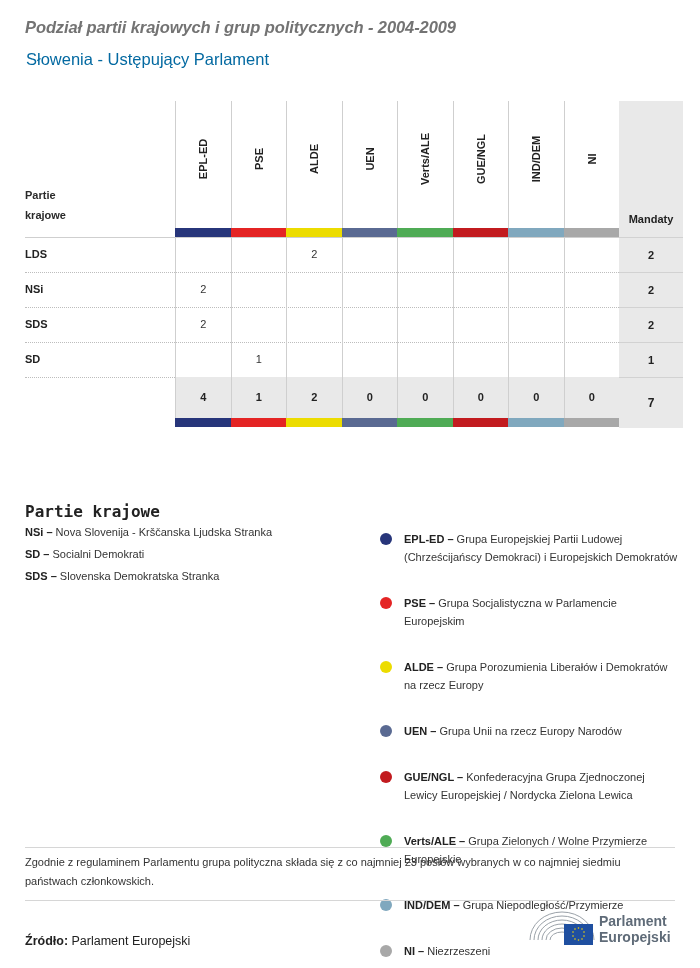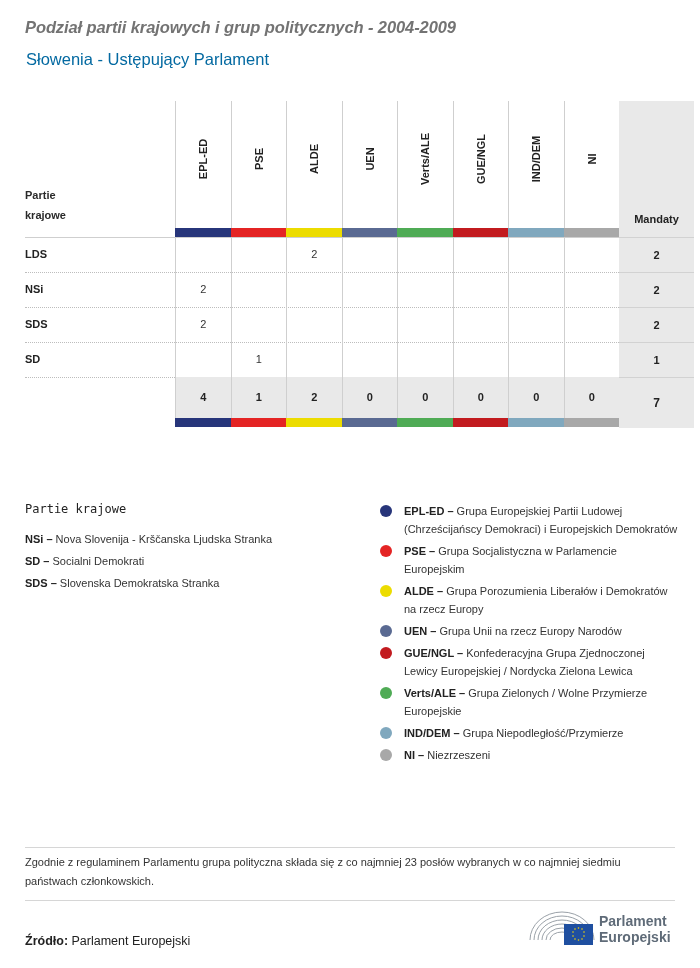--- a/index.html
+++ b/index.html
@@ -14,38 +14,38 @@
   .hdr-left { position: absolute; left: 0; top: 84px; font-size: 11px; font-weight: bold; line-height: 20px; color: #2a2a2a; }
   .col { position: absolute; top: 0; width: 55.5px; }
   .col-head { position: absolute; top: 0; left: 0; width: 100%; height: 127px; border-left: 1px solid #cfcfcf; }
   .col-head .lbl { position: absolute; left: 50%; top: 58px; transform: translate(-50%, -50%) rotate(-90deg); white-space: nowrap; font-size: 11px; font-weight: bold; color: #222; }
   .bar { position: absolute; left: 0; width: 100%; height: 9px; }
   .bar-top { top: 127px; }
   .bar-bot { top: 317px; }
   .cell { position: absolute; left: 0; width: 100%; height: 35px; border-left: 1px solid #cfcfcf; text-align: center; line-height: 35px; font-size: 11px; color: #333; }
   .tot { position: absolute; left: 0; top: 276px; width: 100%; height: 41px; background: #e9e9e9; border-left: 1px solid #cfcfcf; text-align: center; line-height: 41px; font-size: 11px; font-weight: bold; color: #222; }
 
-  .mand { position: absolute; left: 594px; top: 0; width: 75px; height: 327px; background: #e9e9e9; }
+  .mand { position: absolute; left: 594px; top: 0; width: 64px; height: 327px; background: #e9e9e9; }
   .mand-hdr { position: absolute; left: 0; top: 112px; width: 100%; text-align: center; font-size: 11px; font-weight: bold; color: #222; }
   .mand-cell { position: absolute; left: 0; width: 100%; height: 35px; text-align: center; line-height: 35px; font-size: 11px; font-weight: bold; color: #222; border-top: 1px solid #d2d2d2; }
   .mand-tot { position: absolute; left: 0; top: 276px; width: 100%; height: 51px; border-top: 1px solid #d2d2d2; text-align: center; line-height: 50px; font-size: 12px; font-weight: bold; color: #222; }
 
   .row-line { position: absolute; left: 0; width: 594px; height: 0; border-top: 1px dotted #bdbdbd; }
   .row-line.solid { border-top: 1px solid #cfcfcf; width: 594px; }
   .row-lbl { position: absolute; left: 0; height: 35px; line-height: 35px; font-size: 11px; font-weight: bold; color: #222; }
 
   
   .leg-left { position: absolute; left: 25px; top: 502px; width: 320px; }
-  .leg-left h3 { font-family: "DejaVu Sans Mono", "Liberation Mono", monospace; font-size: 12px; font-weight: normal; color: #222; margin-bottom: 12px; }
+  .leg-left h3 { font-family: "DejaVu Sans Mono", "Liberation Mono", monospace; font-size: 16px; font-weight: bold; color: #222; margin-bottom: 0; }
   .leg-left .item { font-size: 11px; line-height: 22px; color: #333; }
   .leg-left .item b { color: #222; }
 
   .leg-right { position: absolute; left: 380px; top: 502px; width: 300px; }
   .leg-right h3 { font-size: 11px; font-weight: bold; color: #222; margin-bottom: 10px; }
-  .gitem { position: relative; padding-left: 24px; font-size: 11px; line-height: 18px; color: #333; margin-bottom: 4px; }
+  .gitem { position: relative; padding-left: 24px; font-size: 11px; line-height: 18px; color: #333; margin-bottom: 4px; margin-top: 28px; }
   .gitem b { color: #222; }
   .dot { position: absolute; left: 0; top: 3px; width: 12px; height: 12px; border-radius: 50%; }
 
   .hr { position: absolute; left: 25px; width: 650px; height: 0; border-top: 1px solid #d6d6d6; }
   .note { position: absolute; left: 25px; top: 853px; width: 650px; font-size: 11px; line-height: 19px; color: #333; }
   .source { position: absolute; left: 25px; top: 934px; font-size: 12.5px; color: #222; }
   .source b { font-weight: bold; }
 
   .logo { position: absolute; left: 528px; top: 910px; width: 150px; height: 40px; }
   .logo-text { position: absolute; left: 71px; top: 3px; font-size: 14px; font-weight: bold; line-height: 16px; color: #5f6b78; }

